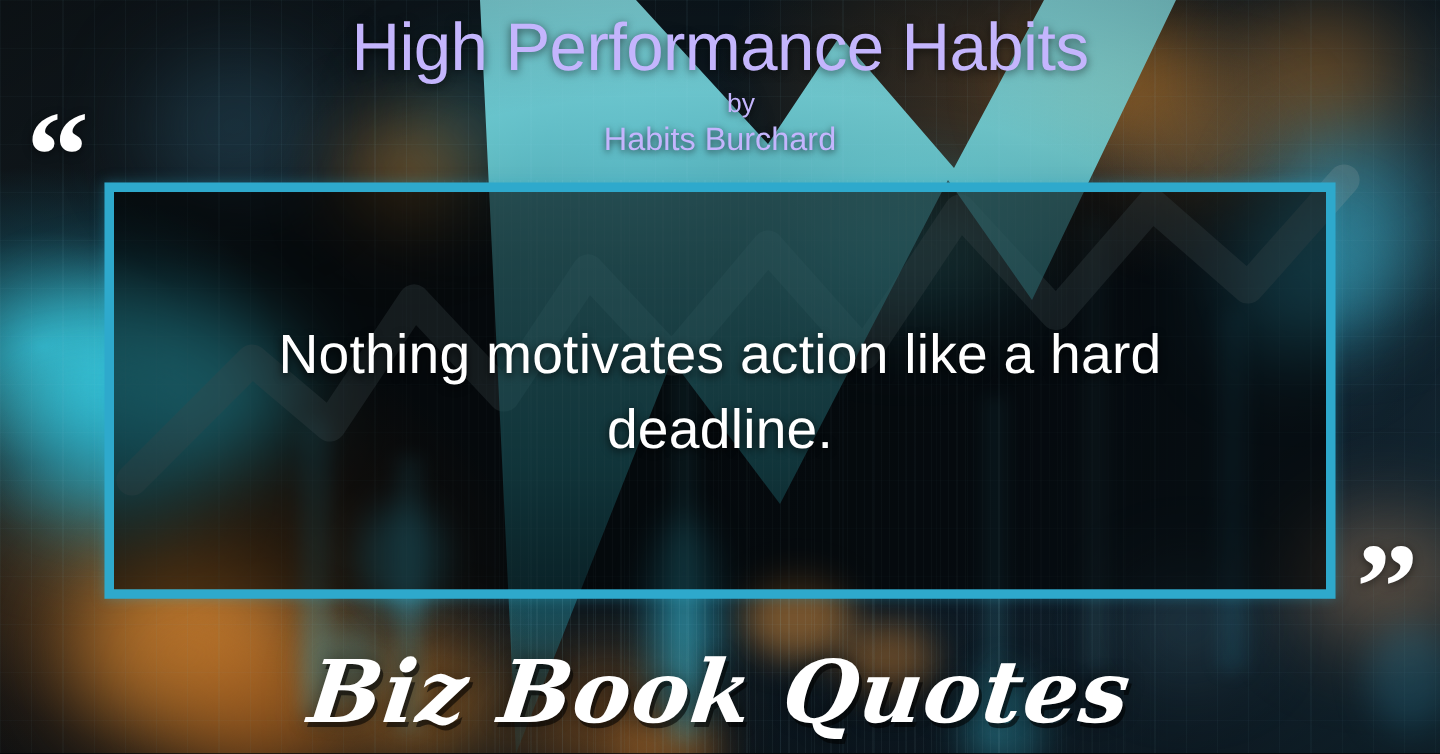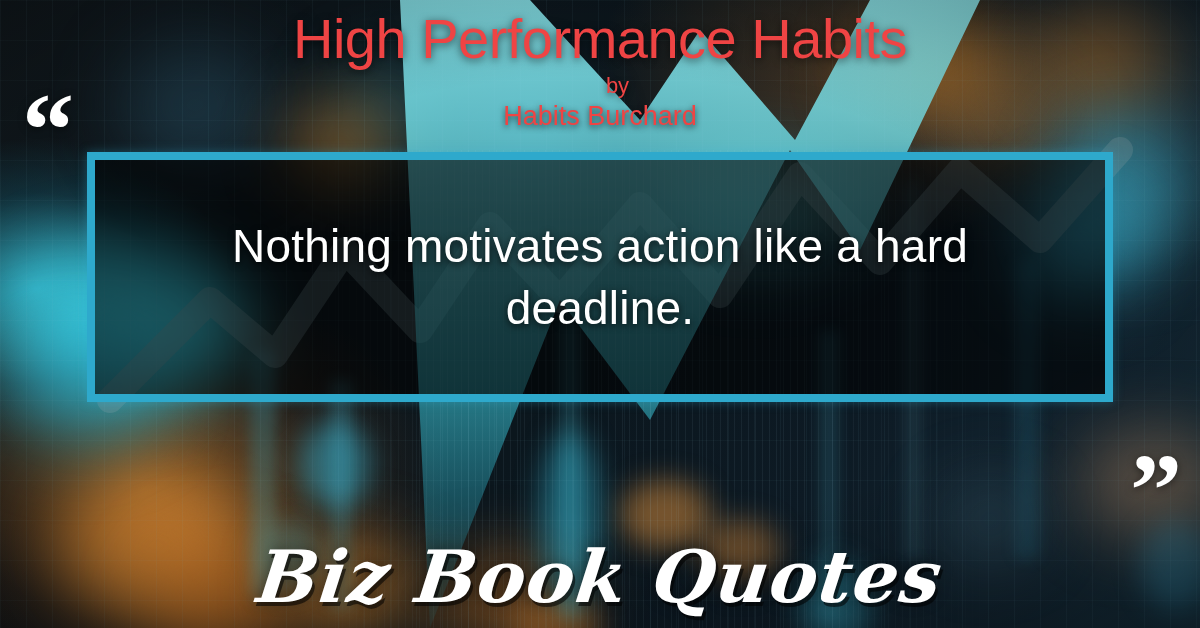--- a/index.html
+++ b/index.html
@@ -57,21 +57,21 @@
   .chartline svg{position:absolute;inset:0;width:100%;height:100%;}
 
   .bg-vignette{
     background:radial-gradient(ellipse 90% 85% at 50% 48%, rgba(0,0,0,0) 42%, rgba(0,0,0,.55) 100%);
   }
 
   
   #quote-frame{
     position:absolute;
     left:87px;top:152px;
-    width:1026px;height:250px;
+    width:1026px;height:347px;
     box-sizing:border-box;
     border:8px solid #2ea9cc;
     box-shadow:0 0 10px rgba(46,169,204,.35);
   }
   #quote-frame .panel-dim{
     position:absolute;inset:0;
     background:rgba(0,0,0,.58);
   }
   #quote-text{
     position:absolute;inset:0;
@@ -83,21 +83,21 @@
     line-height:62px;
     text-align:center;
     letter-spacing:.2px;
     text-shadow:0 2px 7px rgba(0,0,0,.75);
   }
 
   
   #header{
     position:absolute;left:0;right:0;top:8px;
     text-align:center;
-    color:#ef4444;
+    color:#c4b5fd;
   }
   #book-title{
     font-size:56px;
     line-height:62px;
     font-weight:400;
     letter-spacing:-.5px;
     text-shadow:0 2px 8px rgba(0,0,0,.6);
   }
   #by-label{
     font-size:22px;

